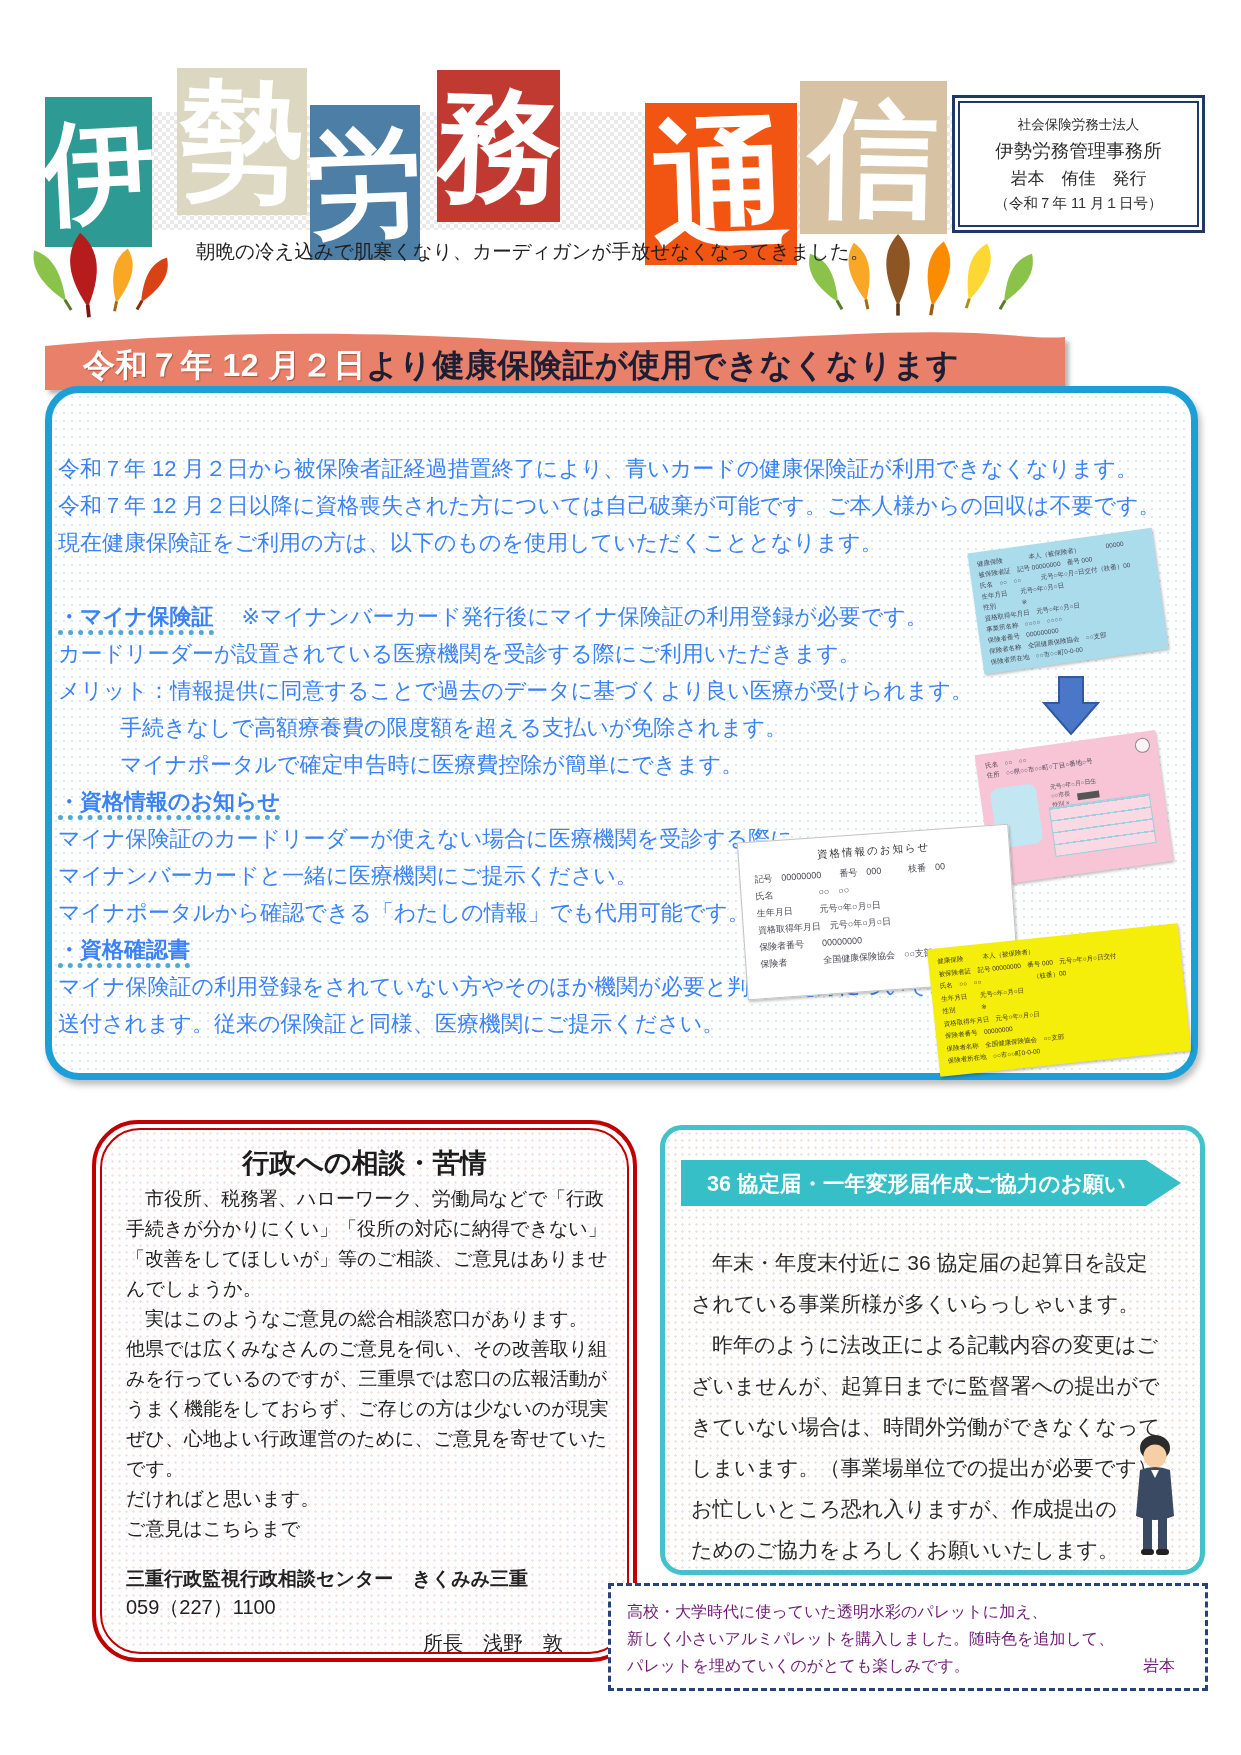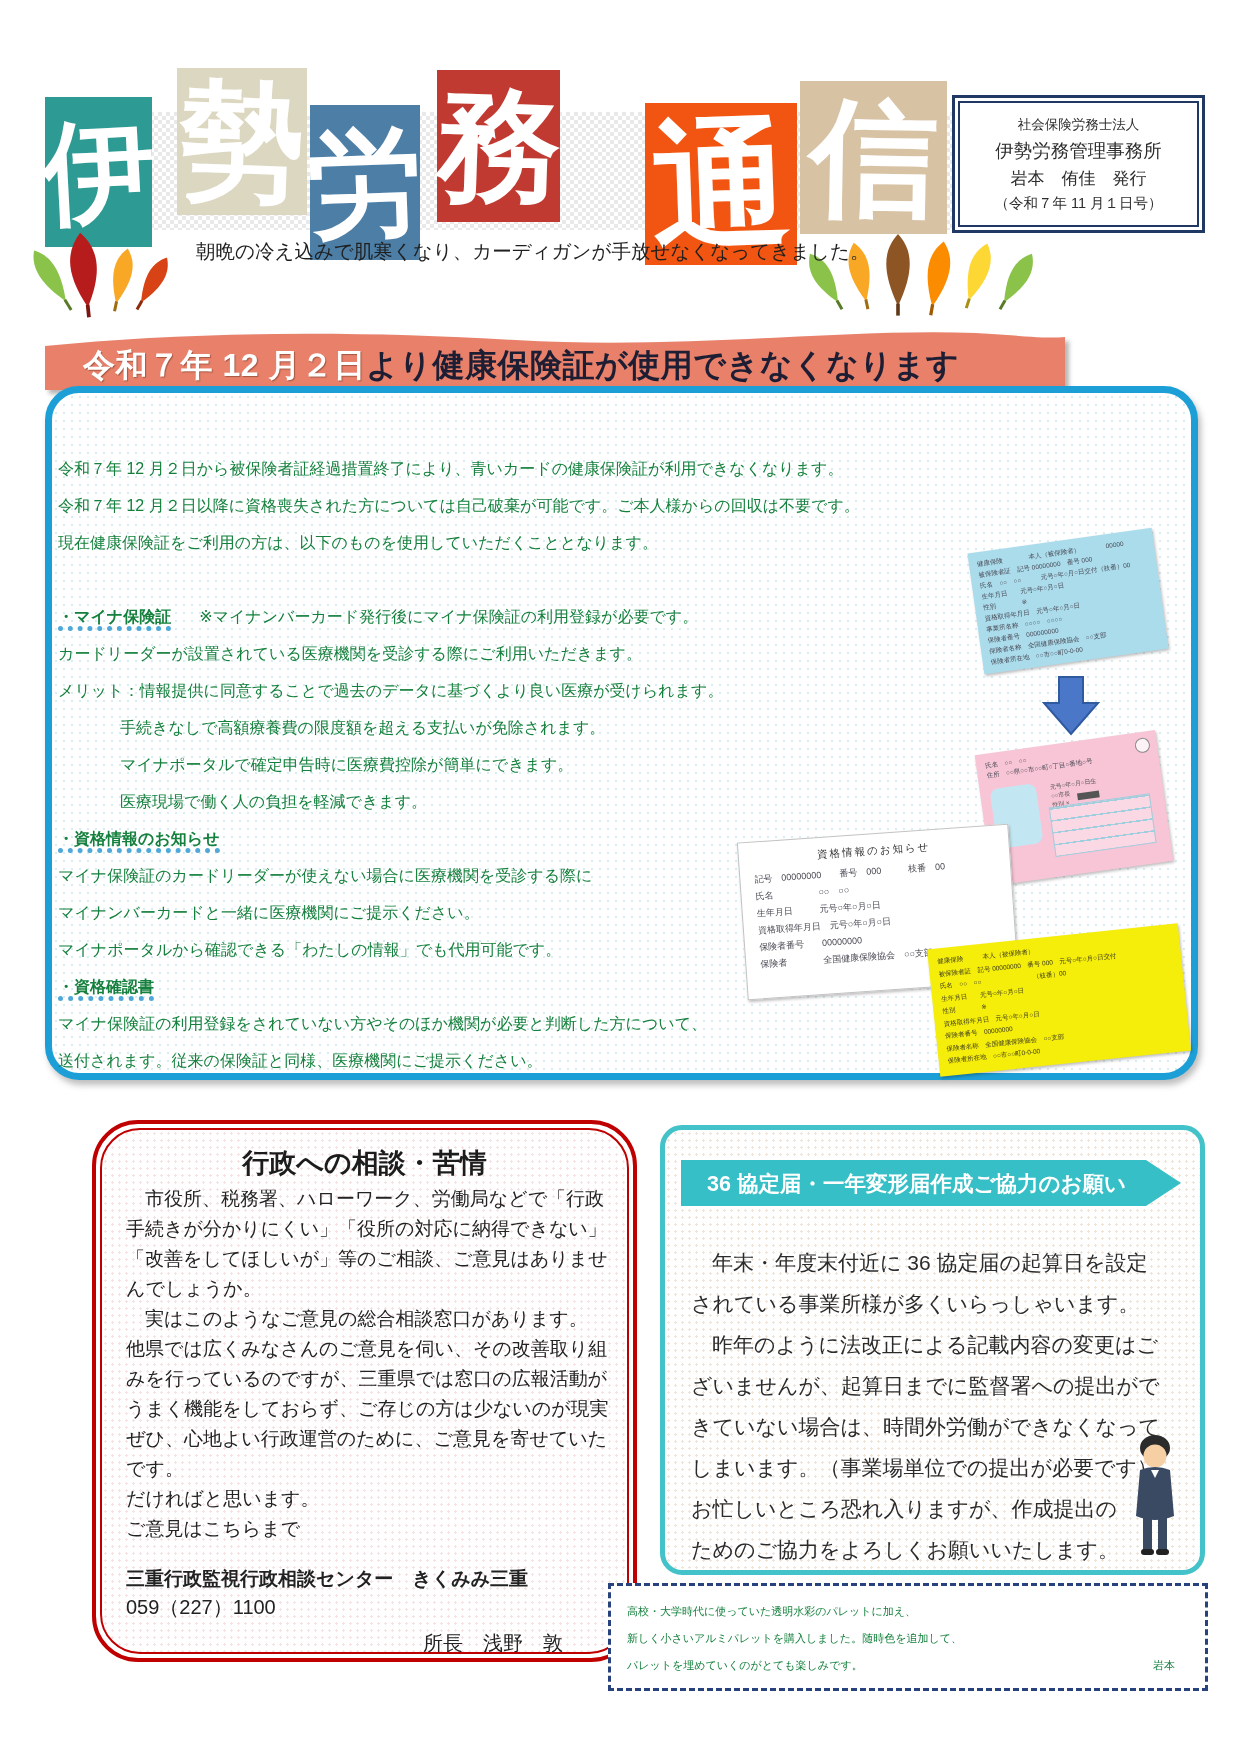--- a/index.html
+++ b/index.html
@@ -45,21 +45,21 @@
   .banner svg{position:absolute;left:0;top:0;filter:drop-shadow(4px 4px 2px rgba(110,110,110,.5));}
   .banner-text{position:absolute;left:38px;top:16px;font-size:32px;font-weight:bold;white-space:nowrap;letter-spacing:.5px;}
   .banner-date{color:#ffffff;text-shadow:1px 1px 1px rgba(120,60,40,.6);}
   .banner-msg{color:#1d1d33;}
 
   
   .main-box{position:absolute;left:45px;top:386px;width:1153px;height:694px;box-sizing:border-box;
             border:7px solid #1C9FD6;border-radius:34px;background-color:#fff;
             background-image:radial-gradient(#d8ecf3 1.1px,transparent 1.3px);background-size:8px 8px;
             box-shadow:3px 5px 6px rgba(110,110,110,.45);}
-  .main-text{position:absolute;left:58px;top:450px;font-size:16px;color:#15803d;}
+  .main-text{position:absolute;left:58px;top:450px;font-size:22px;color:#3b82f6;}
   .tl{line-height:37px;height:37px;white-space:nowrap;}
   .gap37{height:37px;}
   .ind{padding-left:62px;}
   .hd{font-weight:bold;border-bottom:5px dotted #4FA8D8;padding-bottom:1px;}
   .note{margin-left:28px;}
 
   
   .card{position:absolute;box-shadow:1px 2px 3px rgba(0,0,0,.25);box-sizing:border-box;color:#4a4a55;}
   .card .cl{white-space:nowrap;overflow:hidden;}
   .card-blue{left:975px;top:540px;width:186px;height:122px;background:#ABDCEC;transform:rotate(-8deg);
@@ -100,21 +100,21 @@
                  clip-path:polygon(0 0,93% 0,100% 50%,93% 100%,0 100%);
                  display:flex;align-items:center;padding-left:26px;box-sizing:border-box;
                  color:#fff;font-size:21.5px;font-weight:bold;white-space:nowrap;}
   .kyotei-body{position:absolute;left:26px;top:112px;font-size:21px;line-height:41px;color:#2b2b2b;}
   .kyotei-body div{white-space:nowrap;}
   .bow-man{position:absolute;right:12px;bottom:10px;}
 
   
   .palette-box{position:absolute;left:608px;top:1583px;width:600px;height:108px;box-sizing:border-box;
                border:3px dashed #27427C;background:#fff;padding:12px 16px;}
-  .palette-line{font-size:11px;line-height:27px;color:#15803d;white-space:nowrap;}
+  .palette-line{font-size:16px;line-height:27px;color:#701a75;white-space:nowrap;}
   .palette-last{display:flex;justify-content:space-between;padding-right:14px;font-family:Liberation Serif, serif;}
 </style>
 </head>
 <body>
 
 <div class="page">
 
   <div class="checker"></div>
   <div class="mh-block b1">
       <span class="glyph g1">伊</span>
@@ -204,21 +204,20 @@
   <div class="main-text">
     <div class="tl">令和７年 12 月２日から被保険者証経過措置終了により、青いカードの健康保険証が利用できなくなります。</div>
     <div class="tl">令和７年 12 月２日以降に資格喪失された方については自己破棄が可能です。ご本人様からの回収は不要です。</div>
     <div class="tl">現在健康保険証をご利用の方は、以下のものを使用していただくこととなります。</div>
     <div class="gap37"></div>
     <div class="tl"><span class="hd">・マイナ保険証</span><span class="note">※マイナンバーカード発行後にマイナ保険証の利用登録が必要です。</span></div>
     <div class="tl">カードリーダーが設置されている医療機関を受診する際にご利用いただきます。</div>
     <div class="tl">メリット：情報提供に同意することで過去のデータに基づくより良い医療が受けられます。</div>
     <div class="tl ind">手続きなしで高額療養費の限度額を超える支払いが免除されます。</div>
     <div class="tl ind">マイナポータルで確定申告時に医療費控除が簡単にできます。</div>
-    <div class="tl ind">医療現場で働く人の負担を軽減できます。</div>
     <div class="tl"><span class="hd">・資格情報のお知らせ</span></div>
     <div class="tl">マイナ保険証のカードリーダーが使えない場合に医療機関を受診する際に</div>
     <div class="tl">マイナンバーカードと一緒に医療機関にご提示ください。</div>
     <div class="tl">マイナポータルから確認できる「わたしの情報」でも代用可能です。</div>
     <div class="tl"><span class="hd">・資格確認書</span></div>
     <div class="tl">マイナ保険証の利用登録をされていない方やそのほか機関が必要と判断した方について、</div>
     <div class="tl">送付されます。従来の保険証と同様、医療機関にご提示ください。</div>
   </div>
 
   <div class="card card-blue">

